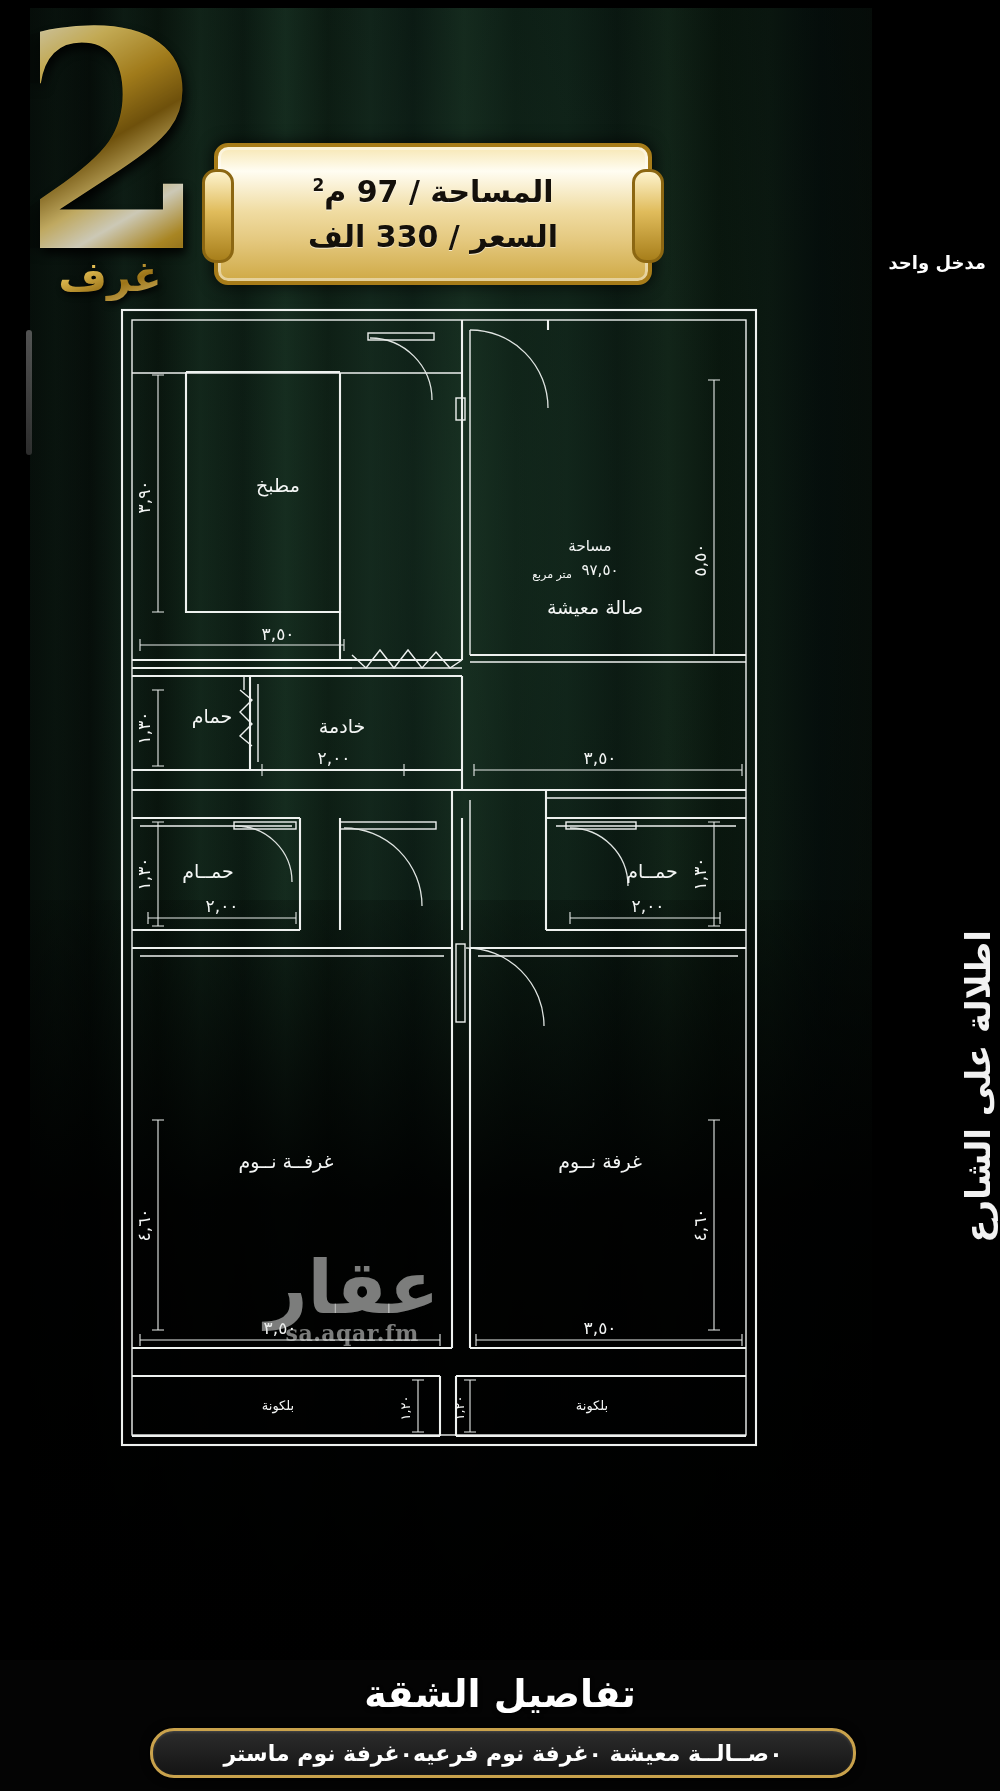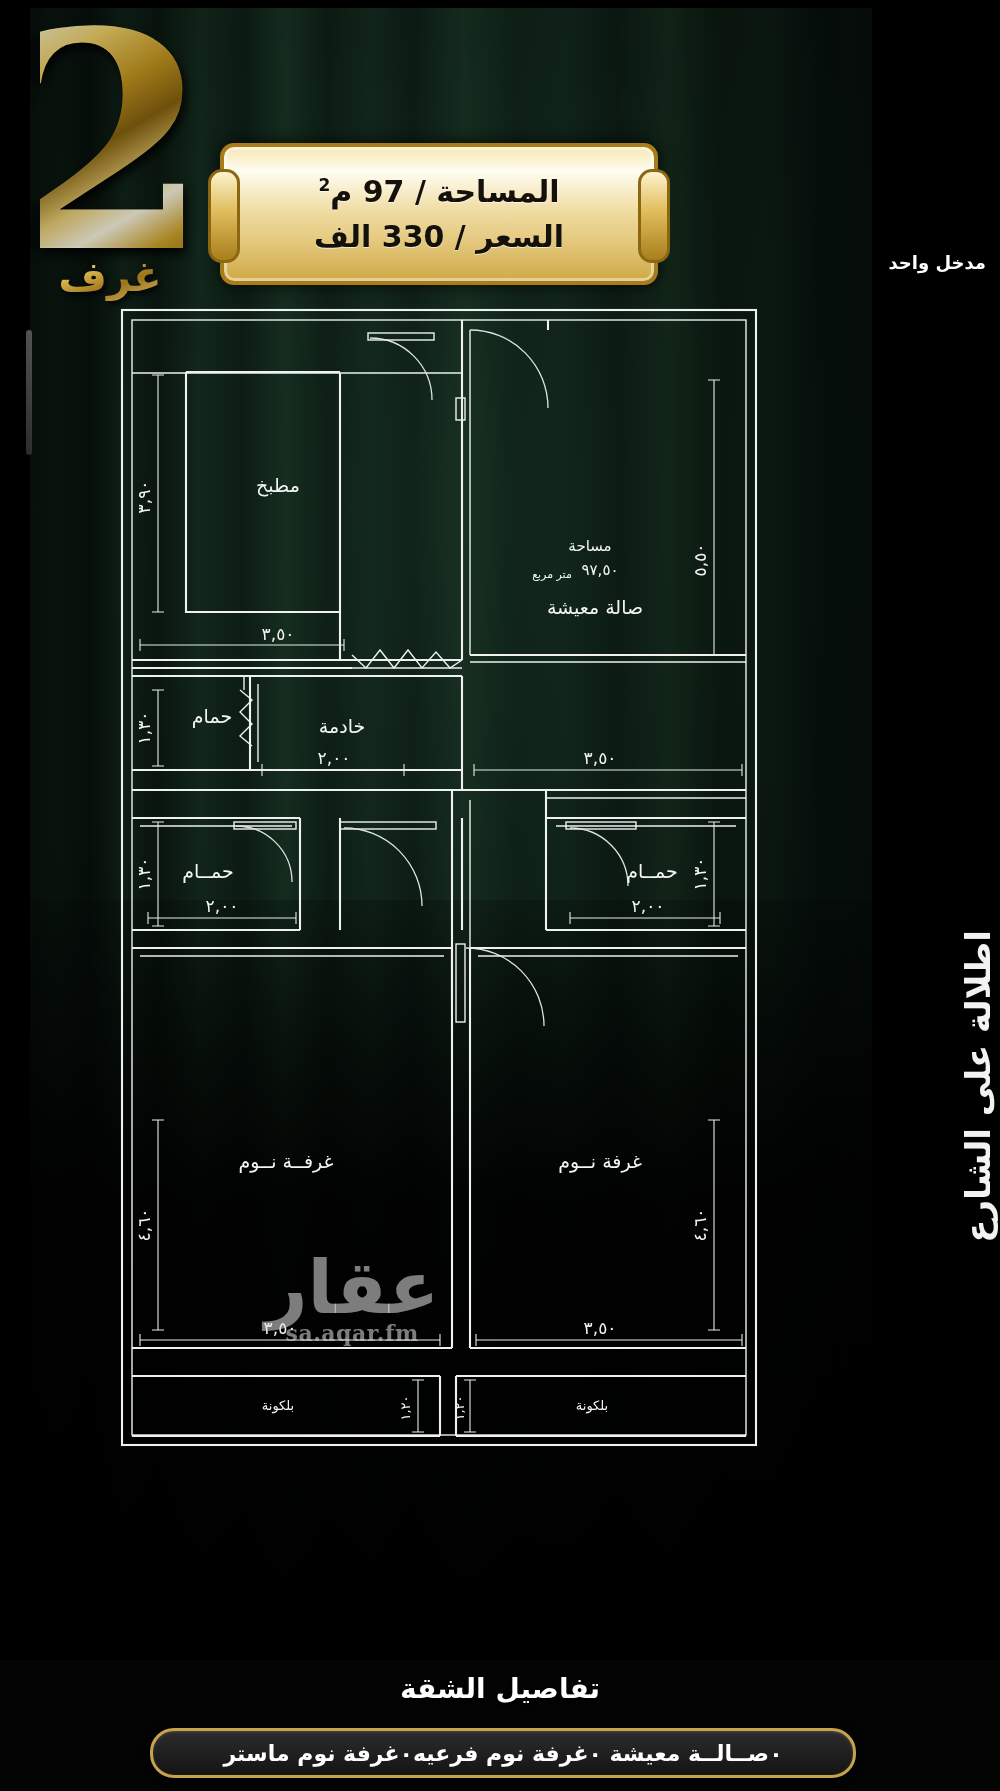--- a/index.html
+++ b/index.html
@@ -47,21 +47,21 @@
   
   .title-pill{position:absolute;left:205px;top:48px;width:460px;height:64px;border-radius:34px;
     background:linear-gradient(180deg,#0e2f2b 0%,#12403a 40%,#0a1f1d 62%,#20100f 85%,#120707 100%);
     border:2px solid #caa64e;
     box-shadow:0 0 14px rgba(255,225,150,.35), inset 0 2px 6px rgba(255,255,255,.16), inset 0 -5px 10px rgba(0,0,0,.55);
     display:flex;align-items:center;justify-content:center;}
   .title-pill span{color:#fff;font-size:31px;font-weight:700;letter-spacing:.3px;
     text-shadow:0 2px 4px rgba(0,0,0,.95);}
 
   
-  .plaque{position:absolute;left:220px;top:143px;width:430px;height:134px;
+  .plaque{position:absolute;left:214px;top:143px;width:430px;height:134px;
     background:linear-gradient(180deg,#f7e7b4 0%,#fffdf2 18%,#f0dca2 48%,#e4c87e 70%,#cfa945 100%);
     border:4px solid #a77c19;border-radius:14px;
     box-shadow:0 0 16px rgba(0,0,0,.8), inset 0 0 0 3px rgba(255,255,255,.45);
     display:flex;flex-direction:column;align-items:center;justify-content:center;gap:10px;}
   .plaque:before,.plaque:after{content:"";position:absolute;top:22px;width:26px;height:88px;
     background:linear-gradient(180deg,#fdf3cd,#d9b busy 0%,#b98d1e 100%);
     background:linear-gradient(180deg,#fdf3cd,#e0bc5c 45%,#a87f1b 100%);
     border:3px solid #8c6712;border-radius:14px;}
   .plaque:before{left:-16px;}
   .plaque:after{right:-16px;}
@@ -80,21 +80,21 @@
     text-shadow:0 0 8px rgba(0,0,0,.9);}
 
   
   .wm{position:absolute;left:265px;top:1250px;text-align:center;color:rgba(225,228,226,.55);user-select:none;}
   .wm .wm-logo{font-size:74px;font-weight:700;line-height:74px;letter-spacing:2px;}
   .wm .wm-url{font-size:22px;font-weight:700;letter-spacing:.5px;margin-top:-4px;
     font-family:"DejaVu Serif","Liberation Serif",serif;}
 
   
   .footer-title{position:absolute;left:0;top:1672px;width:1000px;text-align:center;
-    color:#fff;font-size:28px;font-weight:700;letter-spacing:.5px;text-shadow:0 2px 4px #000;}
+    color:#fff;font-size:38px;font-weight:700;letter-spacing:.5px;text-shadow:0 2px 4px #000;}
   .footer-pill{position:absolute;left:150px;top:1728px;width:700px;height:44px;border-radius:24px;
     background:linear-gradient(180deg,#2c2c2c,#141414);
     border:3px solid #c9a24c;
     box-shadow:0 0 10px rgba(0,0,0,.9), inset 0 1px 3px rgba(255,255,255,.14);
     display:flex;align-items:center;justify-content:center;}
   .footer-pill span{color:#fff;font-size:22px;font-weight:700;white-space:nowrap;}
 
   
   #plan{position:absolute;left:0;top:0;width:1000px;height:1791px;pointer-events:none;}
   #plan text{fill:#f4f6f5;font-family:"DejaVu Sans","Liberation Sans",sans-serif;}

